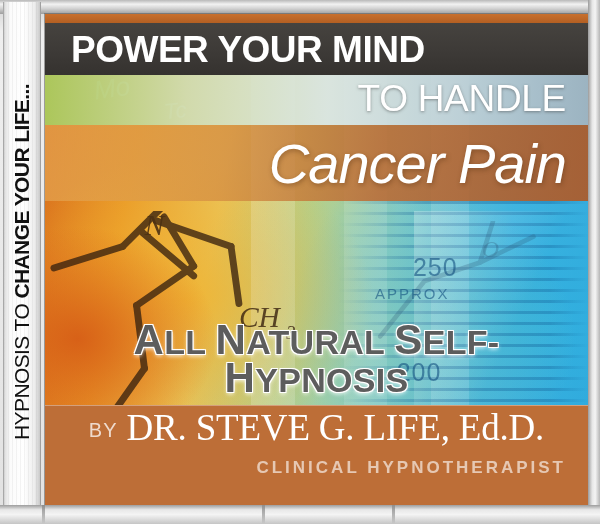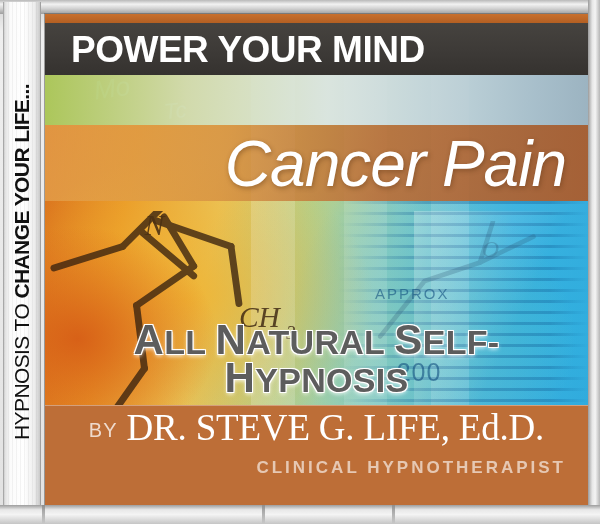--- a/index.html
+++ b/index.html
@@ -80,21 +80,21 @@
   .band-orange-bot{bottom:0;height:101px;background:#bd6e37;}
 
   .hl{position:absolute;left:0;width:100%;height:1px;background:rgba(255,255,255,.35);}
 
   
   .t-power{position:absolute;left:26px;top:11px;color:#ffffff;font-size:37px;
      font-weight:700;letter-spacing:-.5px;line-height:50px;}
   .t-handle{position:absolute;right:22px;top:63px;color:#ffffff;font-size:37px;
      font-weight:400;letter-spacing:-.3px;line-height:44px;
      text-shadow:0 1px 3px rgba(60,60,60,.5);}
-  .t-cancer{position:absolute;right:22px;top:119px;color:#ffffff;font-size:64px;
+  .t-cancer{position:absolute;right:22px;top:119px;color:#ffffff;font-size:56px;
      font-style:italic;font-weight:400;letter-spacing:-1px;line-height:62px;
      text-shadow:1px 2px 5px rgba(90,50,20,.45);text-align:center;}
 
   .t-natural{position:absolute;left:0;right:0;bottom:108px;text-align:center;
      color:#5d5d5d;font-size:34px;font-weight:700;letter-spacing:.3px;line-height:36px;
      text-shadow:0 0 1px #fff,1px 1px 0 #fff,-1px 1px 0 #fff,1px -1px 0 #fff,
                  -1px -1px 0 #fff,0 2px 4px rgba(255,255,255,.9);}
   .t-natural .cap{font-size:42px;}
 
   .t-by{position:absolute;left:0;right:0;bottom:56px;text-align:center;
@@ -152,32 +152,34 @@
     <svg class="mol-r" viewBox="0 0 200 150">
       <g fill="none" stroke="#2a5070" stroke-width="5" stroke-linecap="round" opacity=".45">
         <path d="M10 120 L58 60 L118 40 L176 12"></path>
         <path d="M118 40 L132 -4"></path>
       </g>
       <text x="120" y="34" font-size="26" fill="#2a5070" opacity=".5" font-family="Liberation Serif,serif" font-style="italic">O</text>
     </svg>
 
     <div class="beaker-num bn-ghost">Mo</div>
     <div class="beaker-num bn-ghost2">Tc</div>
+    <div class="beaker-num bn-250">250</div>
     <div class="beaker-num bn-apx">APPROX</div>
     <div class="beaker-num bn-200">200</div>
 
     <div class="band band-orange-top"></div>
     <div class="band band-dark"></div>
     <div class="band band-light"></div>
     <div class="band band-title"></div>
     <div class="band band-orange-bot">
       <div class="hl" style="top:0"></div>
     </div>
 
     <div class="t-power">POWER YOUR MIND</div>
+    <div class="t-handle">TO HANDLE</div>
     <div class="t-cancer">Cancer Pain</div>
 
     <div class="t-natural"><span class="cap">A</span><span>LL </span><span class="cap">N</span><span>ATURAL </span><span class="cap">S</span><span>ELF-</span><span class="cap">H</span><span>YPNOSIS</span></div>
 
     <div class="t-by"><span class="pre">BY</span>
       <span>DR. STEVE G. LIFE, Ed.D.</span></div>
 
     <div class="t-clin">CLINICAL HYPNOTHERAPIST</div>
   </div>
 

